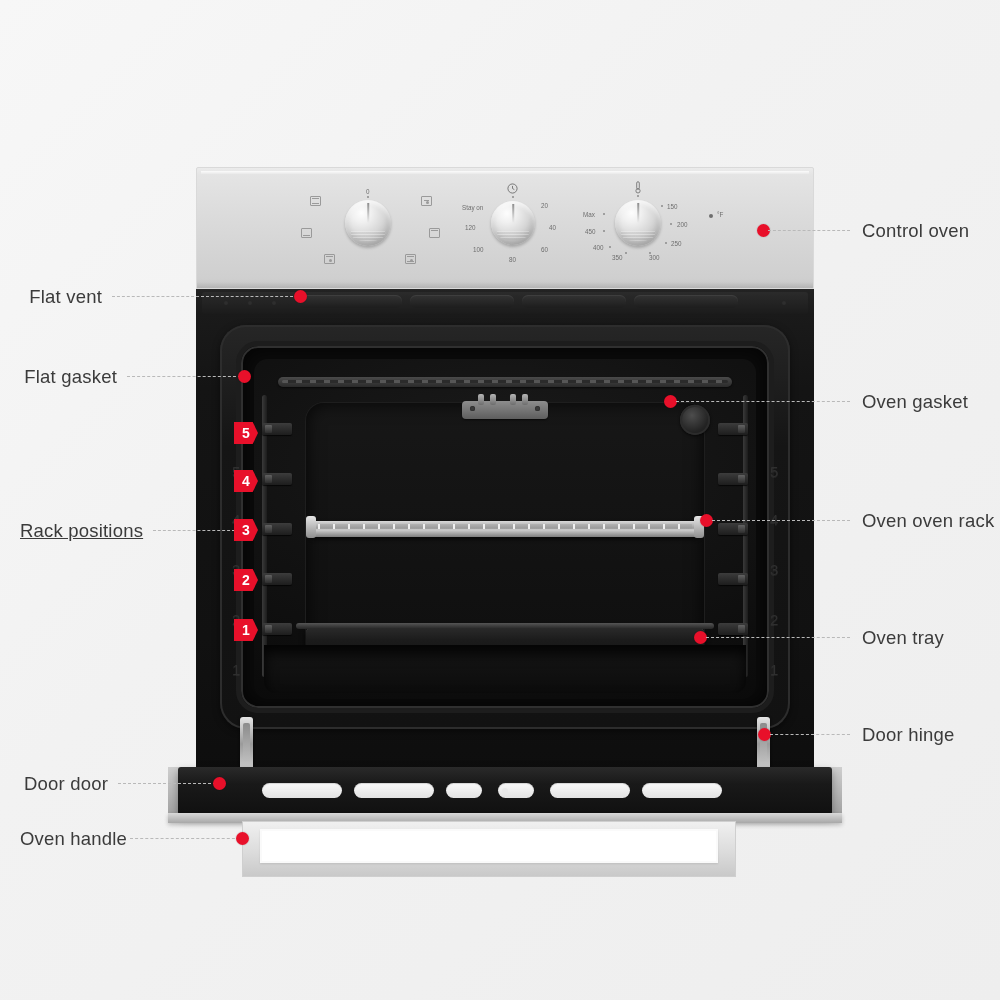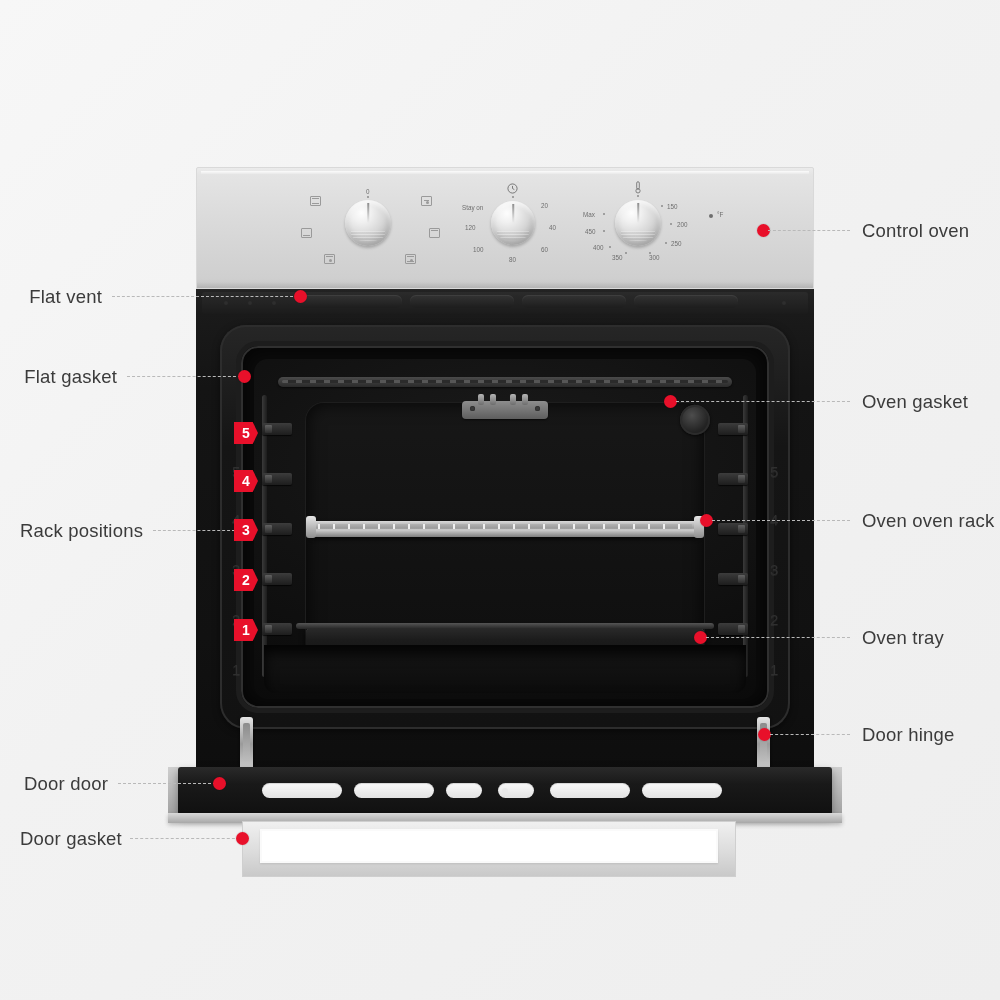--- a/index.html
+++ b/index.html
@@ -420,28 +420,28 @@
   </div>
 
   <div class="callout left" style="left:20px;top:286px;width:82px;">Flat vent</div>
   <div class="leader" style="left:112px;top:296px;width:186px;"></div>
   <div class="dot" style="left:294px;top:290px;"></div>
 
   <div class="callout left" style="left:20px;top:366px;width:97px;">Flat gasket</div>
   <div class="leader" style="left:127px;top:376px;width:114px;"></div>
   <div class="dot" style="left:238px;top:370px;"></div>
 
-  <div class="callout left" style="left:20px;top:520px;width:123px;">Rack positions</div>
+  <div class="callout left" style="left:20px;top:520px;width:123px;text-decoration:underline;">Rack positions</div>
   <div class="leader" style="left:153px;top:530px;width:82px;"></div>
 
   <div class="callout left" style="left:20px;top:773px;width:88px;">Door door</div>
   <div class="leader" style="left:118px;top:783px;width:98px;"></div>
   <div class="dot" style="left:213px;top:777px;"></div>
 
-  <div class="callout left" style="left:20px;top:828px;width:100px;">Door gasket</div>
+  <div class="callout left" style="left:20px;top:828px;width:100px;">Oven handle</div>
   <div class="leader" style="left:130px;top:838px;width:110px;"></div>
   <div class="dot" style="left:236px;top:832px;"></div>
 
   <div class="dot" style="left:757px;top:224px;"></div>
   <div class="leader" style="left:768px;top:230px;width:82px;"></div>
   <div class="callout right" style="left:862px;top:220px;">Control oven</div>
 
   <div class="dot" style="left:664px;top:395px;"></div>
   <div class="leader" style="left:676px;top:401px;width:174px;"></div>
   <div class="callout right" style="left:862px;top:391px;">Oven gasket</div>

